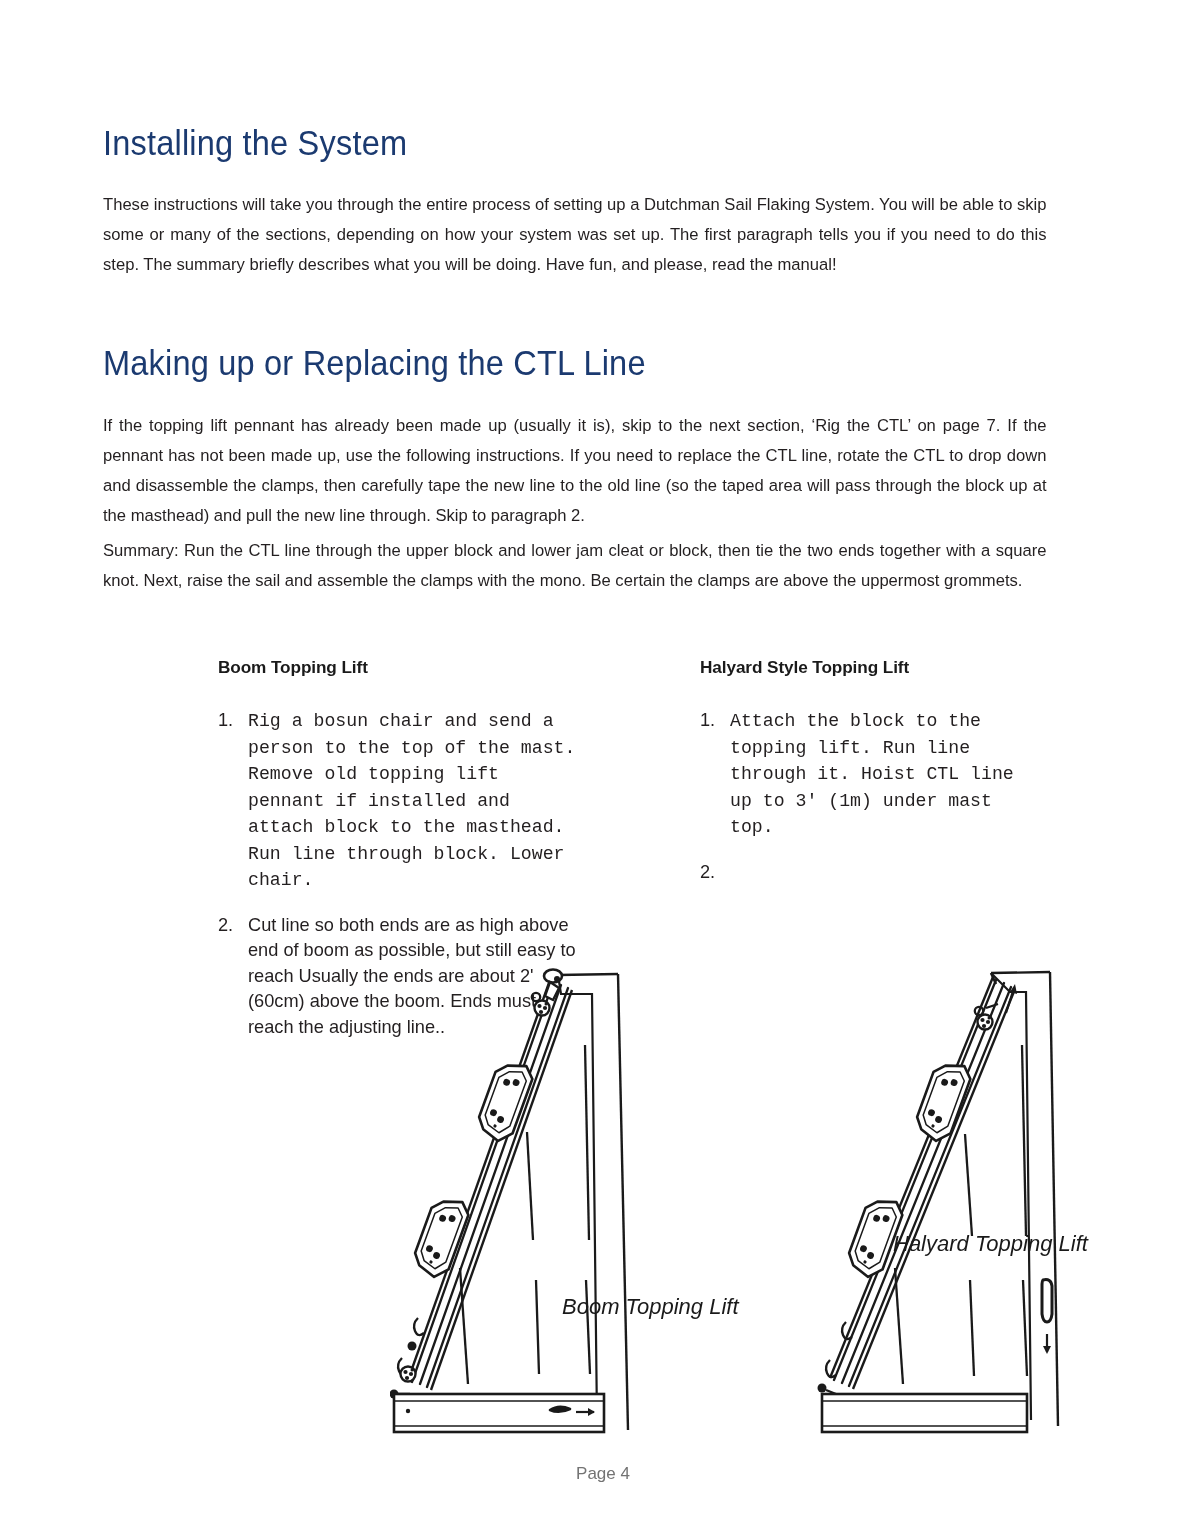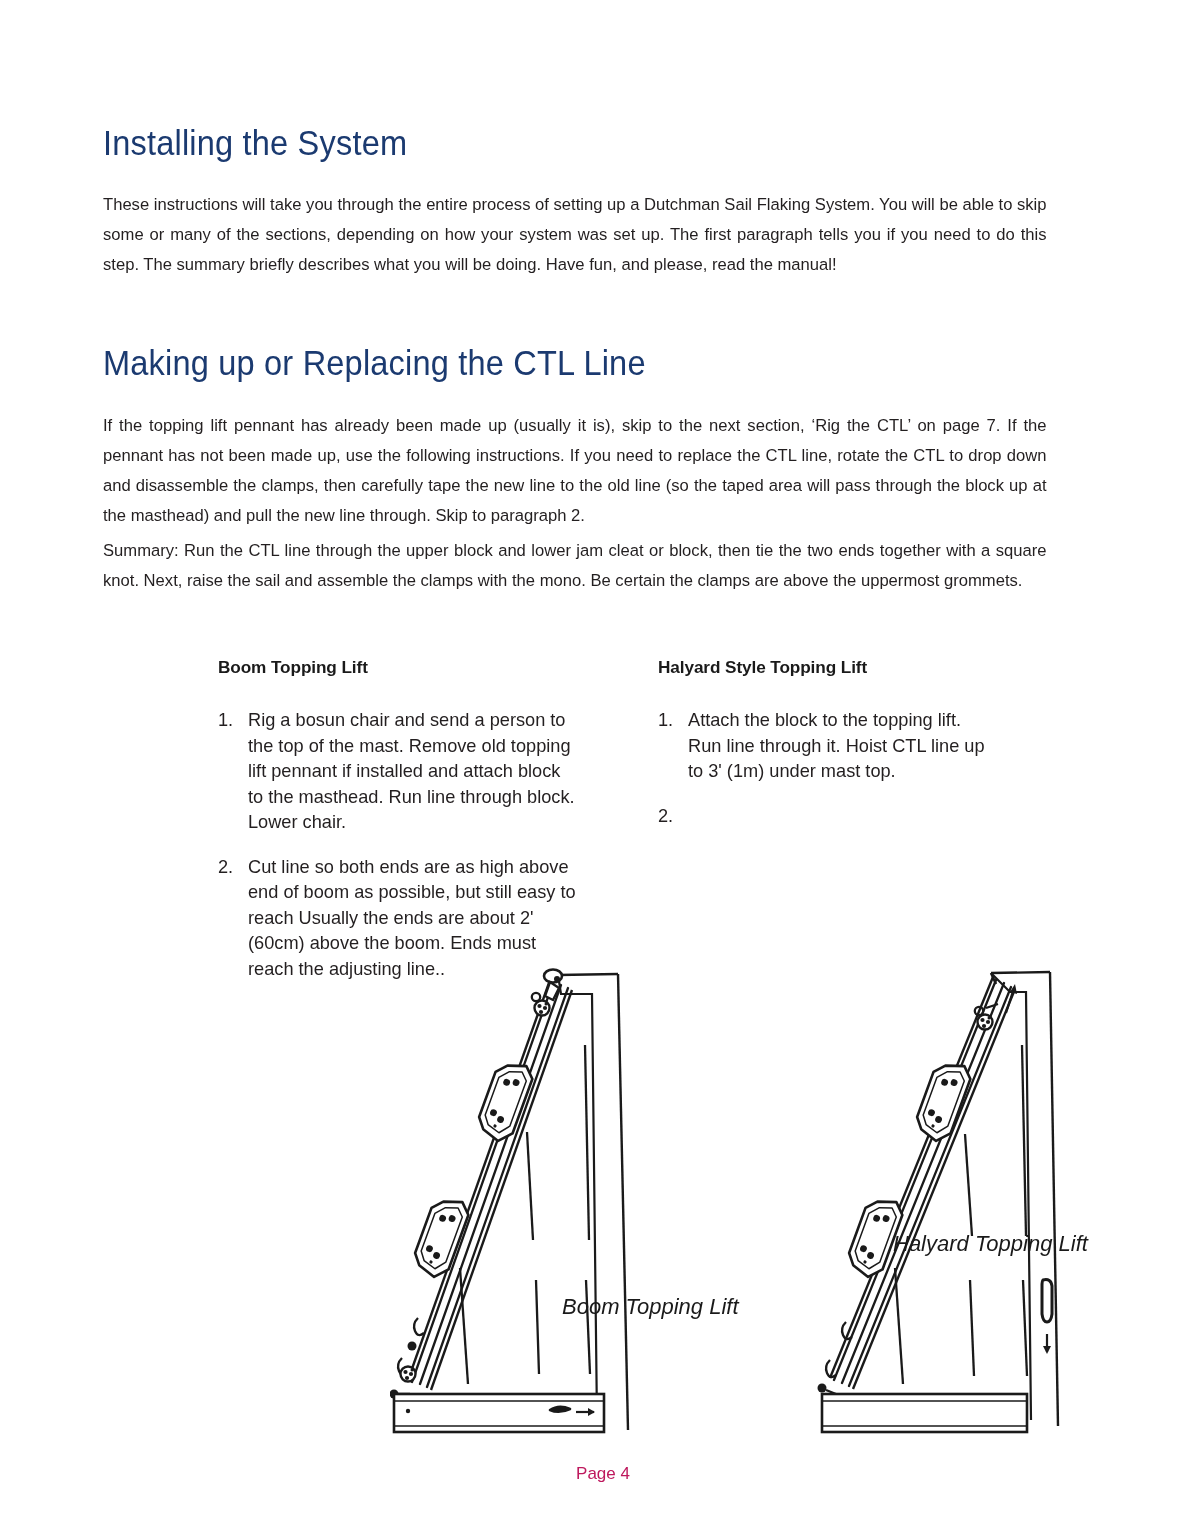--- a/index.html
+++ b/index.html
@@ -54,21 +54,21 @@
   #para-intro   { top: 172px; }
   #para-ctl-1   { top: 393px; }
   #para-summary { top: 518px; }
 
   
   .col {
     position: absolute;
     top: 657px;
   }
   #col-boom    { left: 218px; width: 362px; }
-  #col-halyard { left: 658px; width: 330px; }
+  #col-halyard { left: 700px; width: 330px; }
 
   .col-title {
     font-size: 17.2px;
     font-weight: bold;
     color: #1a1a1a;
     letter-spacing: -0.1px;
     margin: 0 0 30px 0;
     white-space: nowrap;
   }
 
@@ -88,42 +88,42 @@
   ol.steps > li:last-child { margin-bottom: 0; }
   ol.steps > li .num {
     position: absolute;
     left: 0;
     top: 0;
     width: 24px;
     text-align: left;
     font-size: 18.2px;
   }
   .step-justify { text-align: justify; }
-  .step-left    { text-align: right; }
+  .step-left    { text-align: right; font-family: Liberation Mono, monospace; }
 
   
   #illustration {
     position: absolute;
     left: 390px;
     top: 950px;
     width: 730px;
     height: 500px;
   }
   #illustration svg { display: block; }
 
   
   #page-footer {
     position: absolute;
     left: 16px;
     right: 0;
     top: 1464px;
     text-align: center;
     font-family: "Liberation Sans", sans-serif;
     font-size: 17px;
-    color: #be185d;
+    color: #737373;
   }
 </style>
 </head>
 <body>
 
 <div class="page">
 
   <h1 class="h1" id="heading-installing">Installing the System</h1>
 
   <p class="para" id="para-intro">These instructions will take you through the entire process of setting up a Dutchman Sail Flaking System. You will be able to skip some or many of the sections, depending on how your system was set up. The first paragraph tells you if you need to do this step. The summary briefly describes what you will be doing. Have fun, and please, read the manual!</p>

